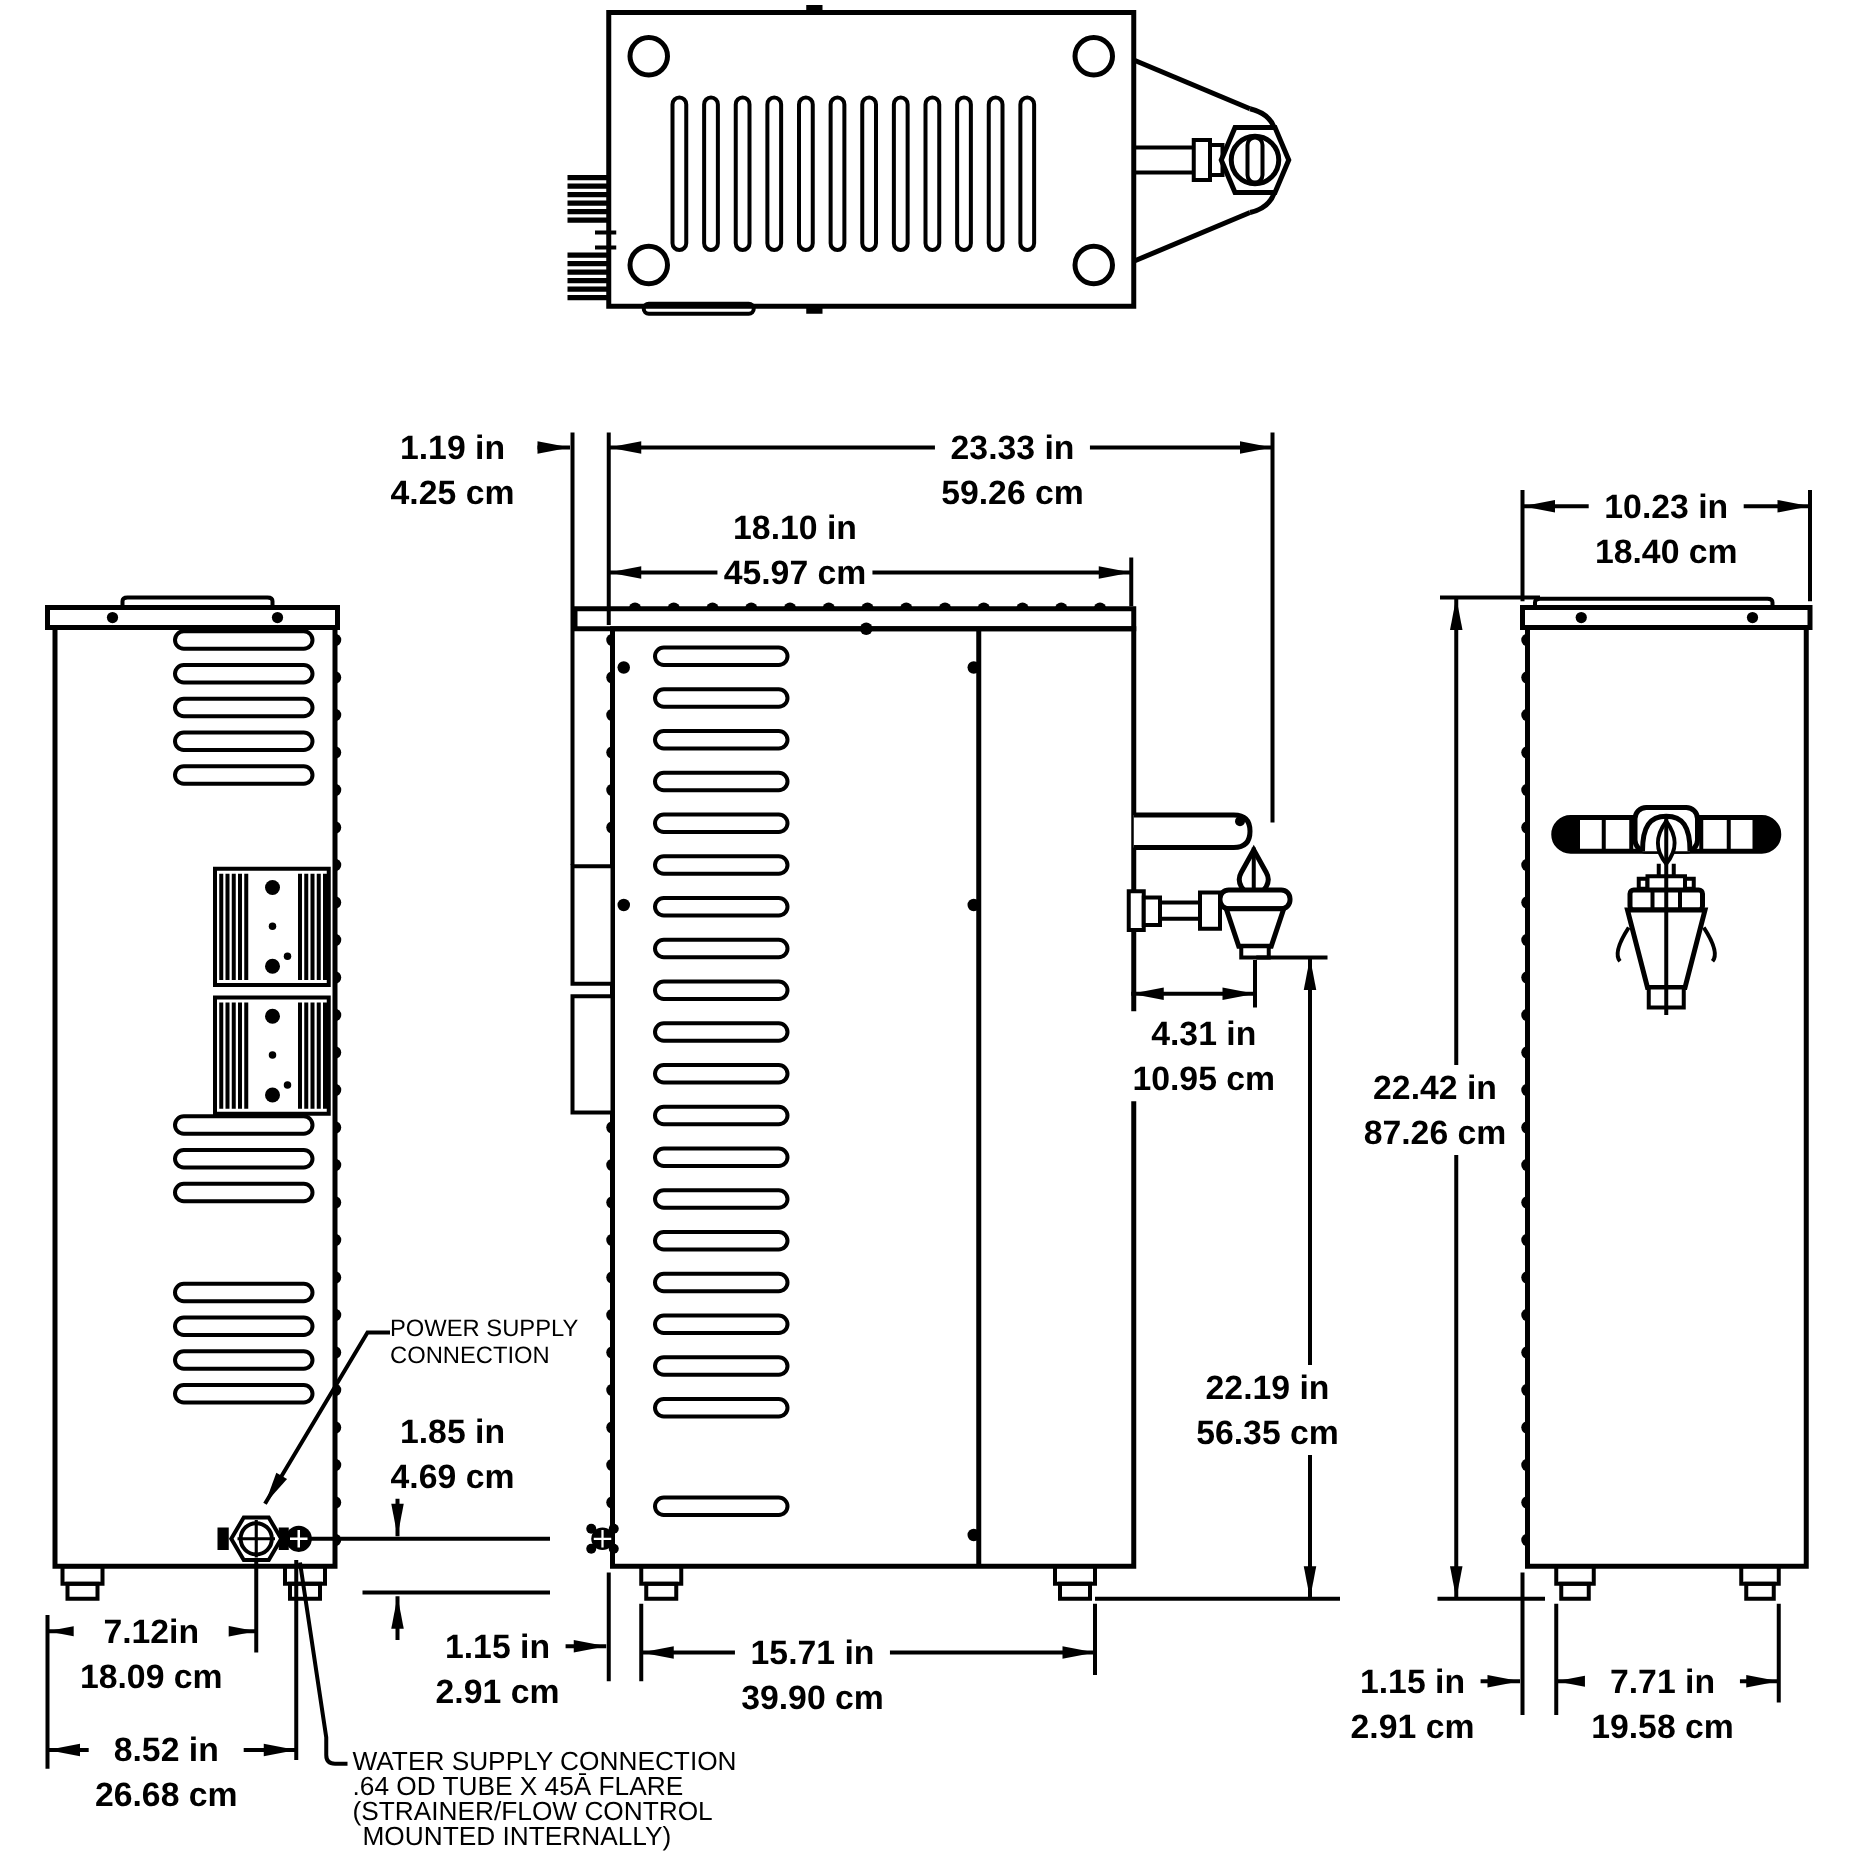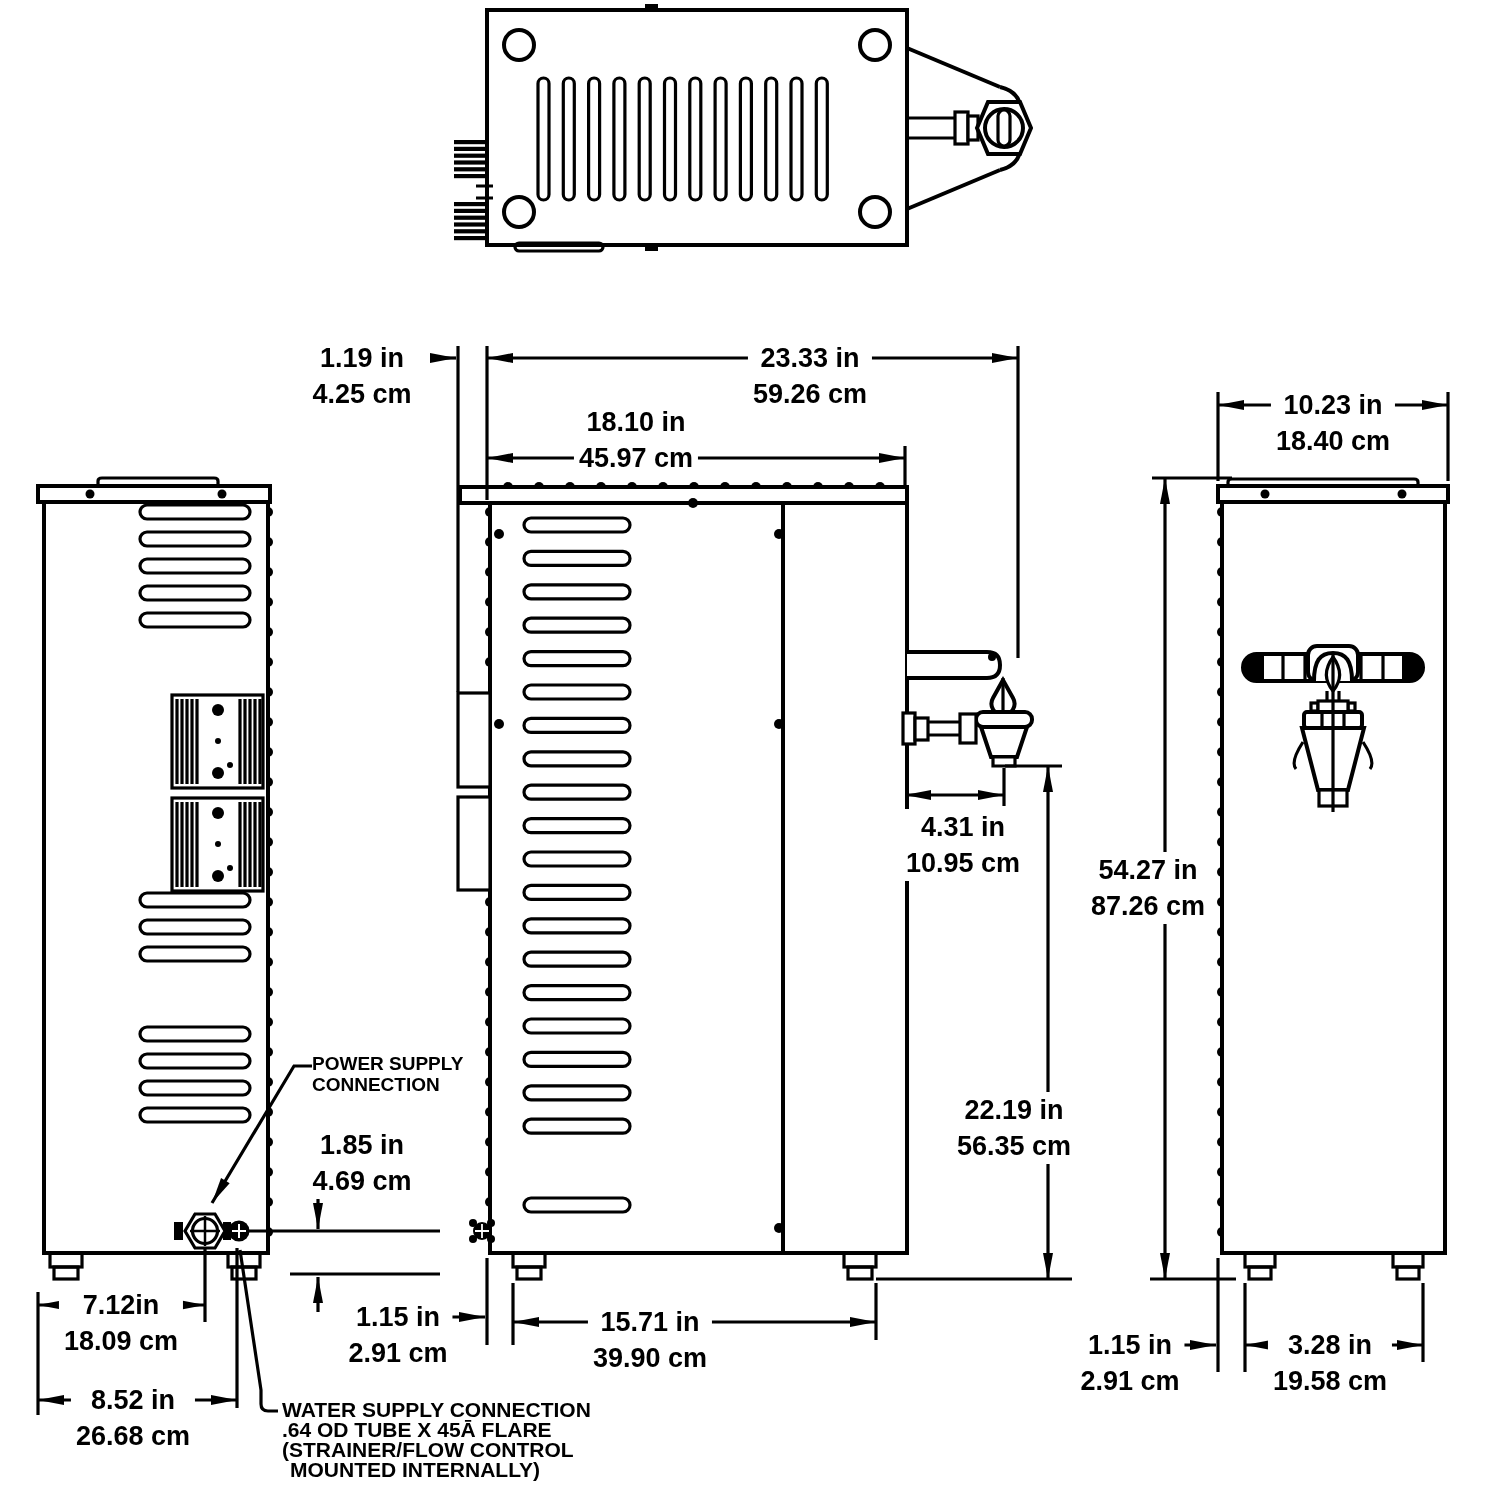--- a/index.html
+++ b/index.html
@@ -6,21 +6,21 @@
   html,body{width:1500px;height:1500px;background:#fff}
   body{font-family:"Liberation Sans",sans-serif;color:#000;position:relative;overflow:hidden}
   .stage{position:absolute;inset:0}
   svg.canvas{position:absolute;left:0;top:0}
   .o{fill:none;stroke:#000;stroke-width:4}
   .t{stroke-width:3.2}
   .f{fill:#000;stroke:none}
   .d{fill:none;stroke:#000;stroke-width:3.2}
   .dim{position:absolute;transform:translate(-50%,-50%);text-align:center;font-size:27px;
        font-weight:600;line-height:36px;background:#fff;padding:0 5px;white-space:nowrap}
-  .note{position:absolute;font-size:19px;line-height:21px;font-weight:700;white-space:nowrap}
+  .note{position:absolute;font-size:19px;line-height:21px;font-weight:400;white-space:nowrap}
   .note.small{font-size:21px;line-height:20px}
   .note.small div:last-child{padding-left:8px}
 </style>
 </head>
 <body>
 
 <div class="stage">
 
 <svg class="canvas" width="1500" height="1500" viewBox="0 0 1500 1500">
   <defs>
@@ -393,21 +393,21 @@
 </div>
 <div class="dim" style="left:1333px;top:423px">
   <div>10.23 in</div>
   <div>18.40 cm</div>
 </div>
 <div class="dim" style="left:963px;top:845px">
   <div>4.31 in</div>
   <div>10.95 cm</div>
 </div>
 <div class="dim" style="left:1148px;top:888px">
-  <div>54.27 in</div>
+  <div>22.42 in</div>
   <div>87.26 cm</div>
 </div>
 <div class="dim" style="left:1014px;top:1128px">
   <div>22.19 in</div>
   <div>56.35 cm</div>
 </div>
 <div class="dim" style="left:362px;top:1163px">
   <div>1.85 in</div>
   <div>4.69 cm</div>
 </div>
@@ -425,21 +425,21 @@
 </div>
 <div class="dim" style="left:650px;top:1340px">
   <div>15.71 in</div>
   <div>39.90 cm</div>
 </div>
 <div class="dim" style="left:1130px;top:1363px">
   <div>1.15 in</div>
   <div>2.91 cm</div>
 </div>
 <div class="dim" style="left:1330px;top:1363px">
-  <div>3.28 in</div>
+  <div>7.71 in</div>
   <div>19.58 cm</div>
 </div>
 
 <div class="note" style="left:312px;top:1053px">
   <div>POWER SUPPLY</div>
   <div>CONNECTION</div>
 </div>
 <div class="note small" style="left:282px;top:1400px">
   <div>WATER SUPPLY CONNECTION</div>
   <div>.64 OD TUBE X 45Ā FLARE</div>

